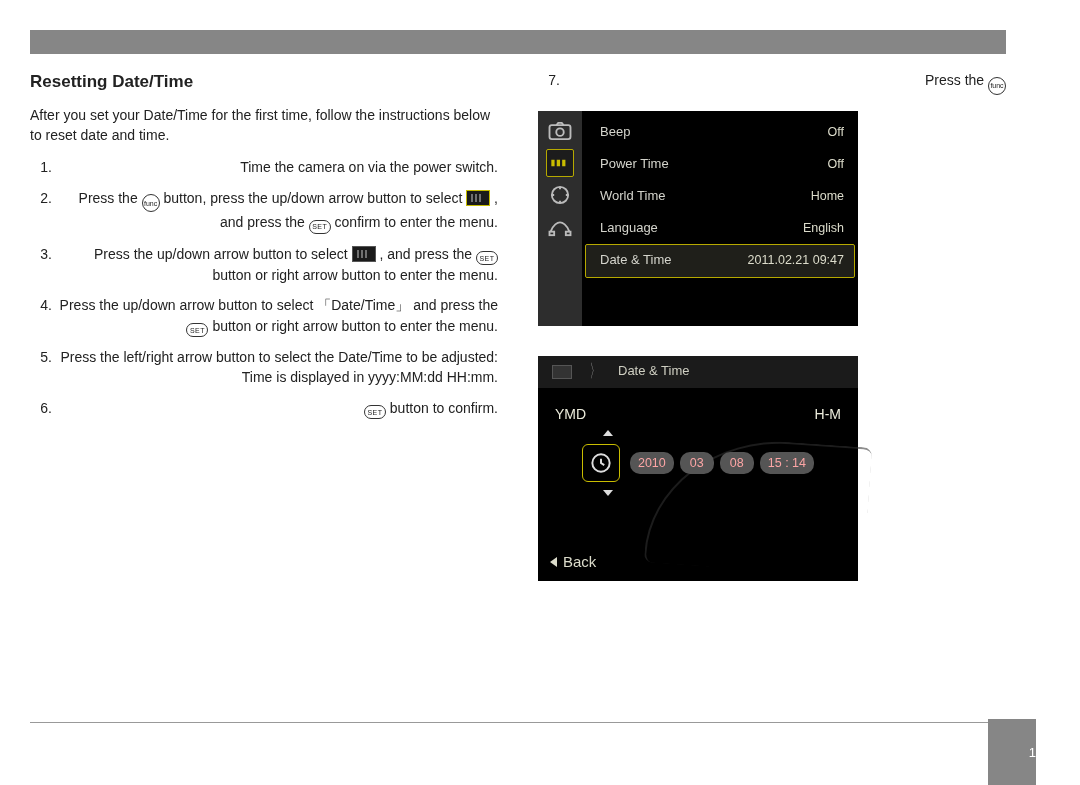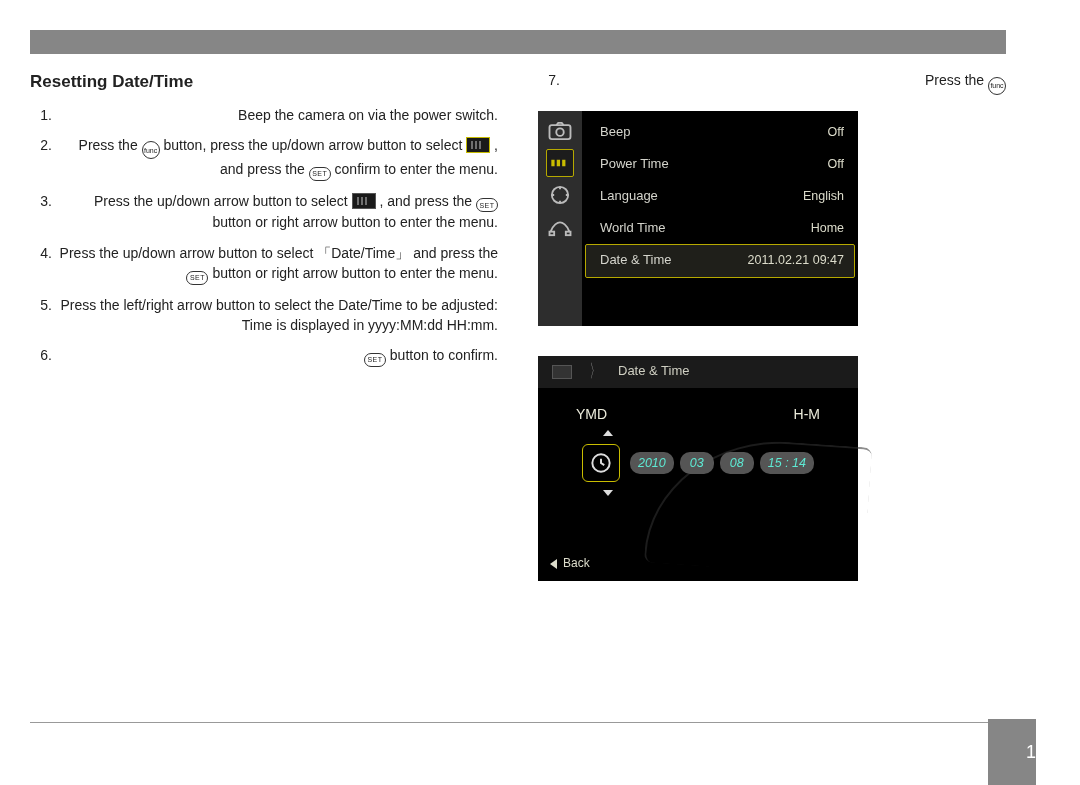--- a/index.html
+++ b/index.html
@@ -136,91 +136,92 @@
     width:20px;height:14px;background:#333;border:1px solid #555;display:inline-block;
   }
   .titlebar .chev {
     color:#888;font-size:18px; transform:scaleX(.6);
   }
   .screen2 .body {
     flex:1; position:relative;
     display:flex; flex-direction:column; align-items:center; justify-content:flex-start;
     padding-top: 16px;
   }
-  .heads { display:flex; width:100%; padding:0 38px; justify-content:space-between; font-size:14px; color:#ececdc;}
+  .heads { display:flex; width:100%; padding:0 17px; justify-content:space-between; font-size:14px; color:#ececdc;}
   .fields {
     position:relative;
     margin-top: 20px;
     display:flex; align-items:center; gap:6px;
   }
   .tri-up, .tri-down {
     width:0;height:0;border-left:5px solid transparent;border-right:5px solid transparent;
     position:absolute; left:21px;
   }
   .tri-up { border-bottom:6px solid #ddd; top:-14px;}
   .tri-down { border-top:6px solid #ddd; bottom:-14px;}
   .clockicon {
     width:38px;height:38px;border:1.5px solid #c9bd00;border-radius:6px;
     display:flex;align-items:center;justify-content:center;
     margin-right:4px;
   }
   .clockicon svg { width:26px;height:26px; }
   .pill {
-    background:#555; color:#5eead4;
+    background:#555; color:#fca5a5;
     border-radius:10px; padding:2px 8px;
     font-size:12.5px;
-    min-width:34px; text-align:center;font-style:italic;
+    min-width:34px; text-align:center;
   }
   .pill.wide { min-width:54px;}
   .curve {
     position:absolute;
     right:-10px; top:52px;
     width:220px; height:130px;
     border-top:2px solid #333;
     border-left:2px solid #333;
     border-radius: 160px 10px 10px 10px / 140px 10px 10px 10px;
     transform: rotate(4deg);
     opacity:.55;
   }
   .back {
     position:absolute; left:12px; bottom:8px;
-    font-size:12px; color:#dcdccb;
+    font-size:15px; color:#dcdccb;
     display:flex; align-items:center; gap:6px;
   }
   .back .caret { width:0;height:0;border-top:5px solid transparent;border-bottom:5px solid transparent;border-right:7px solid #dcdccb;}
 
   .footer-line {
     position:absolute; left:30px; right:30px; bottom:62px;
     height:1px; background:#999;
   }
   .pagenum-box {
     position:absolute;
     right:0; bottom:0;
     width:46px; height:66px;
     background:#868686;
     color:#fff;
     display:flex; align-items:center; justify-content:center;
-    font-size:18px;
+    font-size:13px;
     padding-left:48px;
   }
 </style>
 </head>
 <body>
 
 <div class="page">
   <div class="topbar"></div>
 
   <div class="content">
 
     <div class="col">
       <h2>Resetting Date/Time</h2>
+      <p class="intro">After you set your Date/Time for the first time, follow the instructions below to reset date and time.</p>
 
       <ol class="steps">
         <li>
-          <span>Beep the camera on via the power switch.</span>
+          <span>Time the camera on via the power switch.</span>
         </li>
         <li>
           <span>Press the </span>
           <span class="ico-circ">
               <span>func</span>
             </span>
           <span> button, press the up/down arrow button to select </span>
           <span class="ico-box"></span>
           <span> , and press the </span>
           <span class="ico-set">
@@ -303,26 +304,26 @@
           <div class="main">
             <div class="row">
               <span class="label">Beep</span>
               <span class="val">Off</span>
             </div>
             <div class="row">
               <span class="label">Power Time</span>
               <span class="val">Off</span>
             </div>
             <div class="row">
+              <span class="label">World Time</span>
+              <span class="val">Home</span>
+            </div>
+            <div class="row">
               <span class="label">Language</span>
               <span class="val">English</span>
-            </div>
-            <div class="row">
-              <span class="label">World Time</span>
-              <span class="val">Home</span>
             </div>
             <div class="row hl">
               <span class="label">Date &amp; Time</span>
               <span class="val">2011.02.21 09:47</span>
             </div>
           </div>
         </div>
 
         <div class="screen screen2" style="flex-direction:column;">
           <div class="titlebar">

